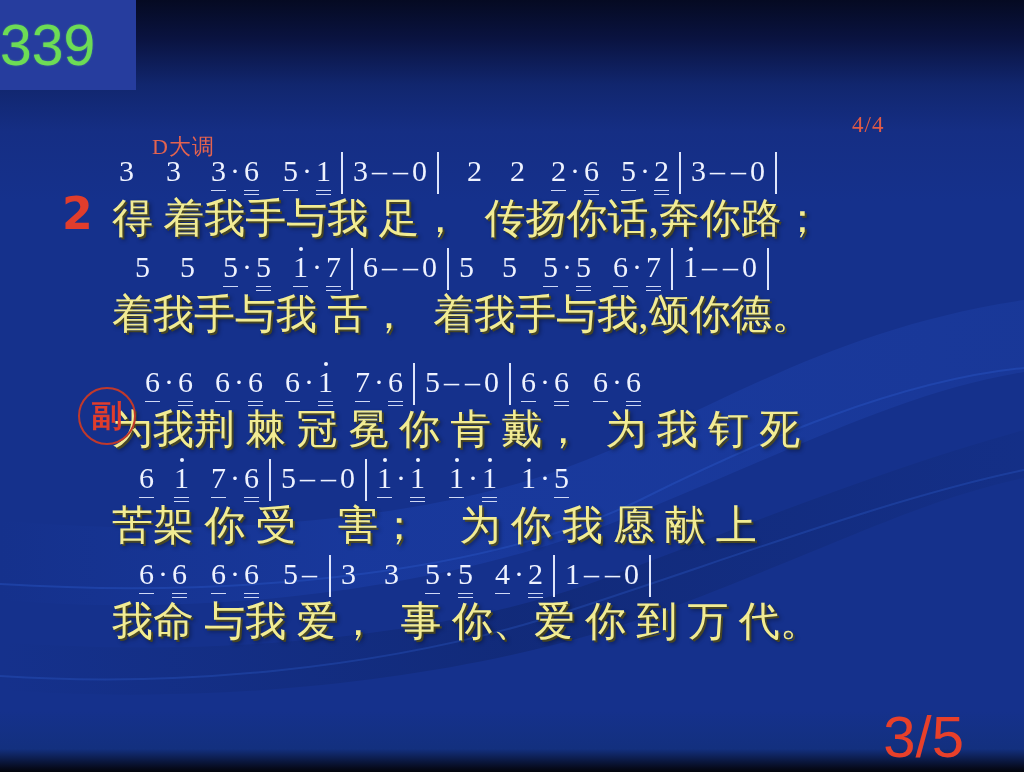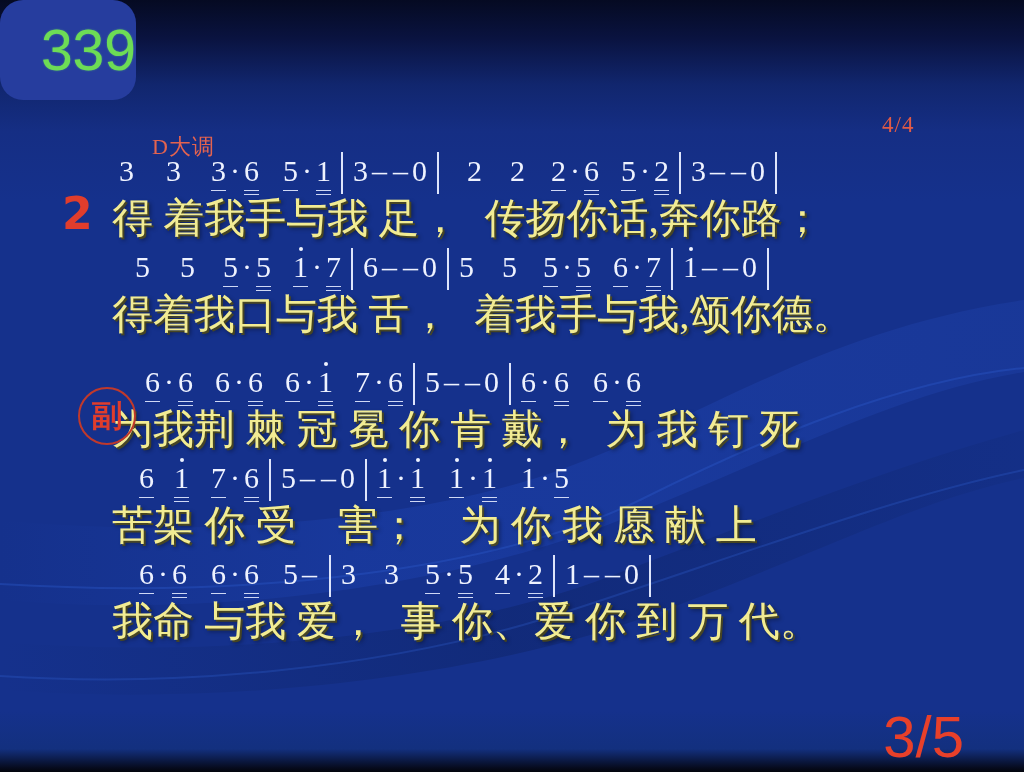--- a/index.html
+++ b/index.html
@@ -22,23 +22,23 @@
         #15318c 92%,
         #13307f 97%,
         #060a1c 99.5%,
         #02040c 100%);
   }
   #bg-svg{ position:absolute; inset:0; width:100%; height:100%; }
 
   
   #badge{
     position:absolute; left:0; top:0;
-    width:136px; height:100px;
+    width:136px; height:90px;
     background:#263d9e;
-    display:flex; align-items:center; justify-content:flex-end;border-radius:23px;
+    display:flex; align-items:center; justify-content:flex-start;
   }
   #badge-text{
     font-family:"Liberation Sans", sans-serif;
     font-size:57px;
     color:#6ddc55;
     letter-spacing:0px;
     line-height:1;
     text-shadow:0 0 2px rgba(120,255,90,.45);
   }
 
@@ -56,21 +56,21 @@
 
   
   #key-sig{
     position:absolute; left:152px; top:132px;
     font-family:"Liberation Serif", serif;
     font-size:22px;
     color:#e4634f;
     letter-spacing:1px;
   }
   #time-sig{
-    position:absolute; left:882px; top:112px;
+    position:absolute; left:852px; top:112px;
     font-family:"Liberation Serif", serif;
     font-size:23px;
     color:#e05a46;
     letter-spacing:1px;
   }
 
   
   #music{
     position:absolute; left:0; top:150px; right:0;
   }
@@ -301,21 +301,21 @@
         <span class="dotsep">·</span>
         <span class="n u2"><span class="g">7</span></span>
         <span class="bar"></span>
         <span class="n"><span class="g oct">1</span></span>
         <span class="dash">–</span>
         <span class="dash">–</span>
         <span class="n"><span class="g">0</span></span>
         <span class="bar"></span>
       </div>
       <div class="lyrics">
-        <span>得着我口与我 舌，</span>
+        <span>着我手与我 舌，</span>
         <span class="gap" style="width:24px"></span>
         <span>着我手与我,颂你德。</span>
       </div>
     </div>
 
     <div class="sys">
       <div class="marker chorus">副</div>
       <div class="notes">
         <span class="gap" style="width:26px"></span>
         <span class="n u1"><span class="g">6</span></span>

